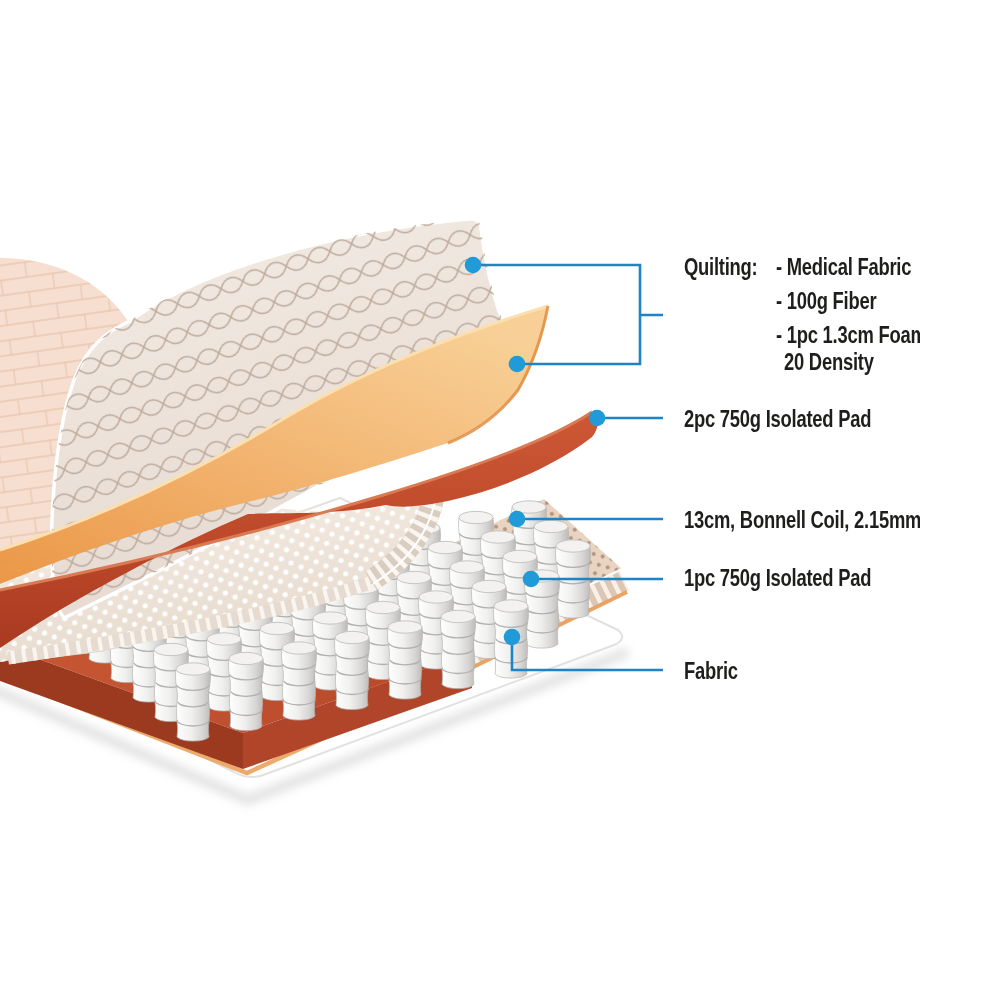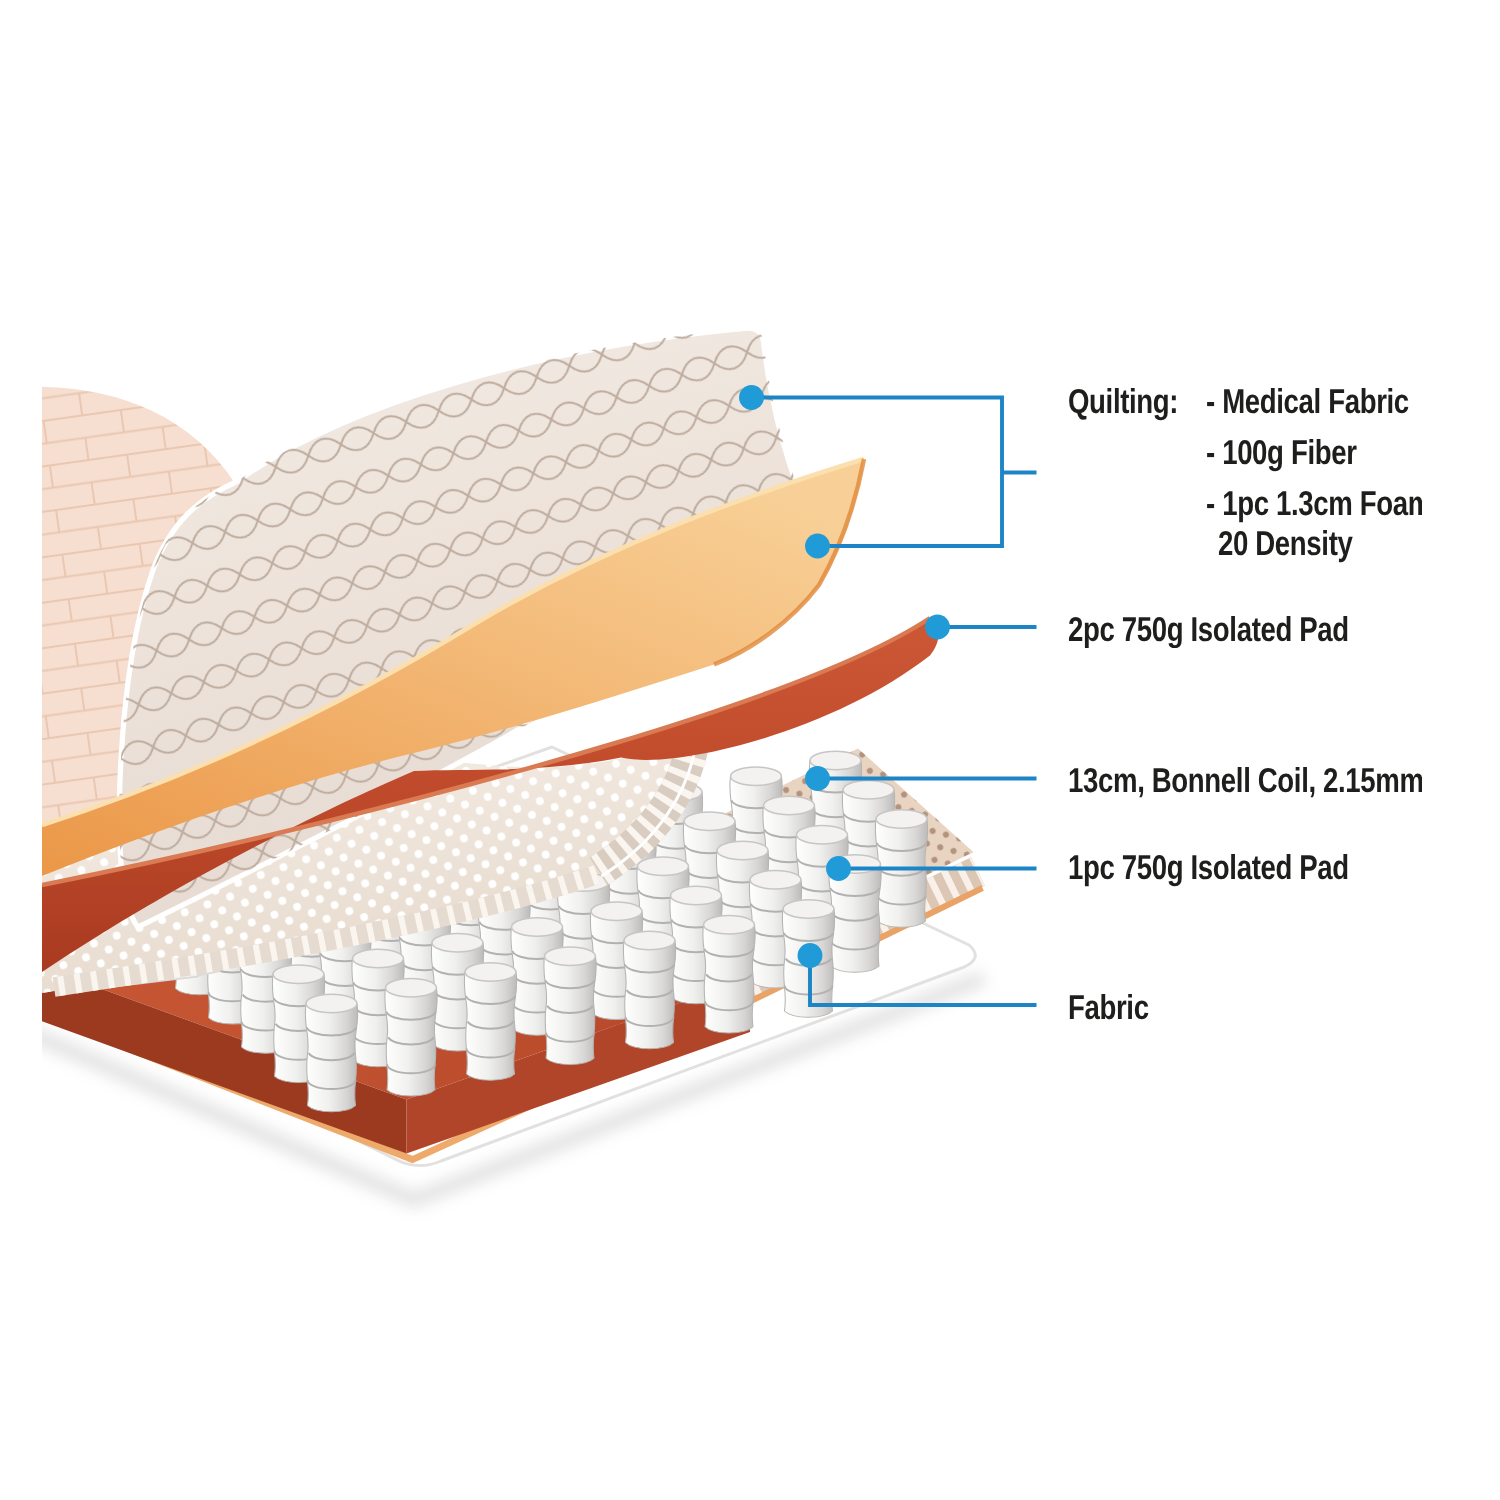--- a/index.html
+++ b/index.html
@@ -1,17 +1,17 @@
 <!DOCTYPE html>
 <html><head>
 <meta charset="utf-8">
 <style>
   html,body{margin:0;padding:0;background:#ffffff;}
   .stage{position:relative;width:920px;height:1000px;background:#ffffff;overflow:hidden;
-         font-family:"Liberation Sans",sans-serif;margin-left:28px;}
+         font-family:"Liberation Sans",sans-serif;}
   .stage svg{position:absolute;left:0;top:0;}
   .lbl{position:absolute;font-weight:bold;font-size:23px;color:#1e1e1c;letter-spacing:-0.3px;
        white-space:nowrap;line-height:26px;transform:scaleX(0.8);transform-origin:0 0;}
   .quilt-block{display:flex;}
   .q-title{width:115px;flex:0 0 115px;}
   .q-items div{margin-bottom:8px;}
   .q-item-cont{margin-left:10px;margin-top:1px;}
 </style>
 </head>
 <body>

